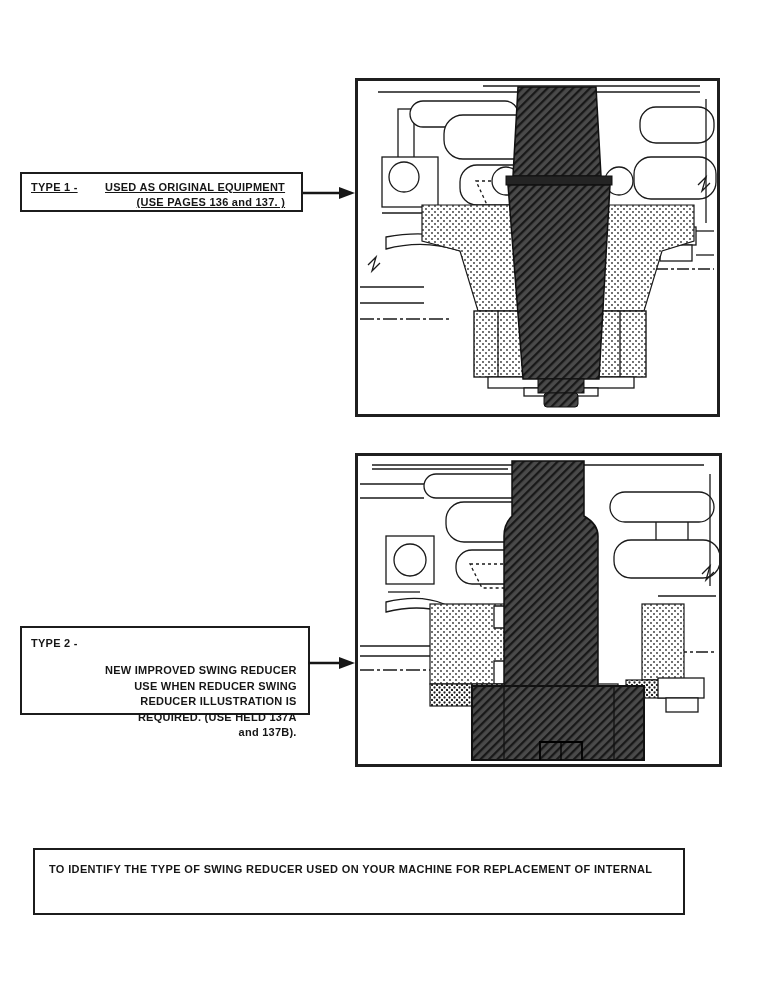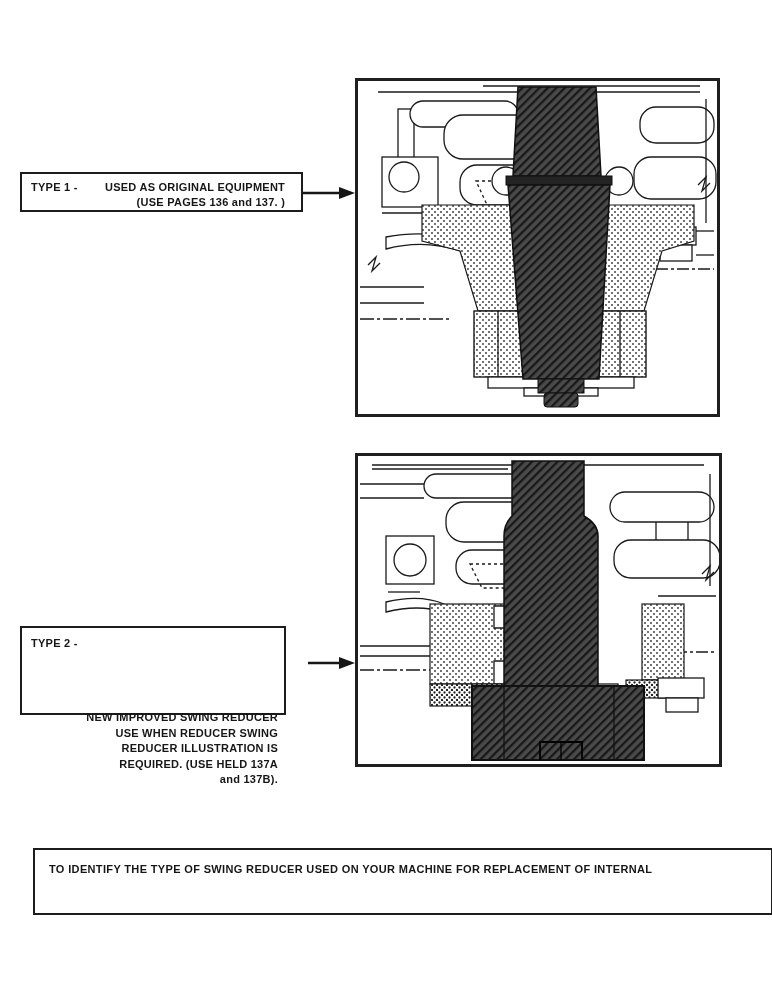--- a/index.html
+++ b/index.html
@@ -10,38 +10,38 @@
   }
   .abs{position:absolute;}
   
   .callout{
     border:2px solid #1c1c1c;background:#fff;display:flex;
     font-size:11px;font-weight:bold;letter-spacing:.25px;line-height:15px;
   }
   .callout .prefix{flex:0 0 66px;padding:6px 0 0 9px;white-space:nowrap;}
   .callout .body{padding:6px 6px 0 8px;text-align:right;}
   .callout2 .prefix{padding-top:8px;}
-  .callout2 .body{padding-top:8px;line-height:15.6px;}
+  .callout2 .body{padding-top:24px;line-height:15.6px;margin-top:11px;}
   
   .figure{border:3px solid #1f1f1f;background:#fff;overflow:hidden;}
   
   .note{
     border:2px solid #1c1c1c;background:#fff;
     font-size:11px;font-weight:bold;letter-spacing:.35px;line-height:22px;
     padding:8px 0 0 14px;
   }
   svg .ln{stroke:#1a1a1a;stroke-width:1.3;fill:none;}
   svg .wh{fill:#ffffff;stroke:#1a1a1a;stroke-width:1.3;}
 </style>
 </head>
 <body>
 
 <div class="page">
 
-  <div class="abs callout" style="left:20px;top:172px;width:283px;height:40px;box-sizing:border-box;">
+  <div class="abs callout" style="left:20px;top:172px;width:283px;height:40px;box-sizing:border-box;text-decoration:underline;">
     <div class="prefix">TYPE 1 -</div>
     <div class="body">
       <div>USED AS ORIGINAL EQUIPMENT</div>
       <div style="padding-left:4px;">(USE PAGES  136 and 137. )</div>
     </div>
   </div>
 
   <svg class="abs" style="left:303px;top:185px;" width="52" height="16" viewBox="0 0 52 16">
     <line x1="0" y1="8" x2="38" y2="8" stroke="#161616" stroke-width="2.4"></line>
     <polygon points="36,2 52,8 36,14" fill="#161616"></polygon>
@@ -108,21 +108,21 @@
       <g>
         <polygon points="160,6 238,6 243,95 155,95" fill="url(#h1a)" stroke="#111" stroke-width="1.5"></polygon>
         <rect x="148" y="95" width="106" height="9" fill="#242424" stroke="#111"></rect>
         <polygon points="150,104 252,104 241,298 165,298" fill="url(#h1a)" stroke="#111" stroke-width="1.5"></polygon>
         <rect x="180" y="298" width="46" height="14" fill="url(#h1a)" stroke="#111"></rect>
         <rect x="186" y="312" width="34" height="14" rx="3" fill="url(#h1a)" stroke="#111"></rect>
       </g>
     </svg>
   </div>
 
-  <div class="abs callout callout2" style="left:20px;top:626px;width:266px;height:89px;box-sizing:border-box;flex-direction:column;">
+  <div class="abs callout callout2" style="left:20px;top:626px;width:290px;height:89px;box-sizing:border-box;">
     <div class="prefix">TYPE 2 -</div>
     <div class="body">
       <div>NEW IMPROVED SWING REDUCER</div>
       <div>USE WHEN REDUCER SWING</div>
       <div>REDUCER ILLUSTRATION IS</div>
       <div>REQUIRED. (USE HELD 137A</div>
       <div>and 137B).</div>
     </div>
   </div>
 
@@ -200,17 +200,17 @@
         <path d="M154,5 L226,5 L226,60 Q240,68 240,80 L240,230 L146,230 L146,80 Q146,68 154,60 Z" fill="url(#h1b)" stroke="#111" stroke-width="1.5"></path>
         <rect x="114" y="230" width="172" height="74" fill="url(#h1b)" stroke="#111" stroke-width="2"></rect>
         <line x1="146" y1="230" x2="146" y2="304" stroke="#111" stroke-width="1.3"></line>
         <line x1="256" y1="230" x2="256" y2="304" stroke="#111" stroke-width="1.3"></line>
         <path d="M182,304 L182,286 L224,286 L224,304" fill="none" stroke="#000" stroke-width="1.8"></path>
         <line x1="203" y1="286" x2="203" y2="304" stroke="#000" stroke-width="1.3"></line>
       </g>
     </svg>
   </div>
 
-  <div class="abs note" style="left:33px;top:848px;width:740px;height:67px;box-sizing:border-box;">
+  <div class="abs note" style="left:33px;top:848px;width:652px;height:67px;box-sizing:border-box;">
     <div>TO IDENTIFY THE TYPE OF SWING REDUCER USED ON YOUR MACHINE FOR REPLACEMENT OF INTERNAL</div>
   </div>
 
 </div>
 
 </body></html>

